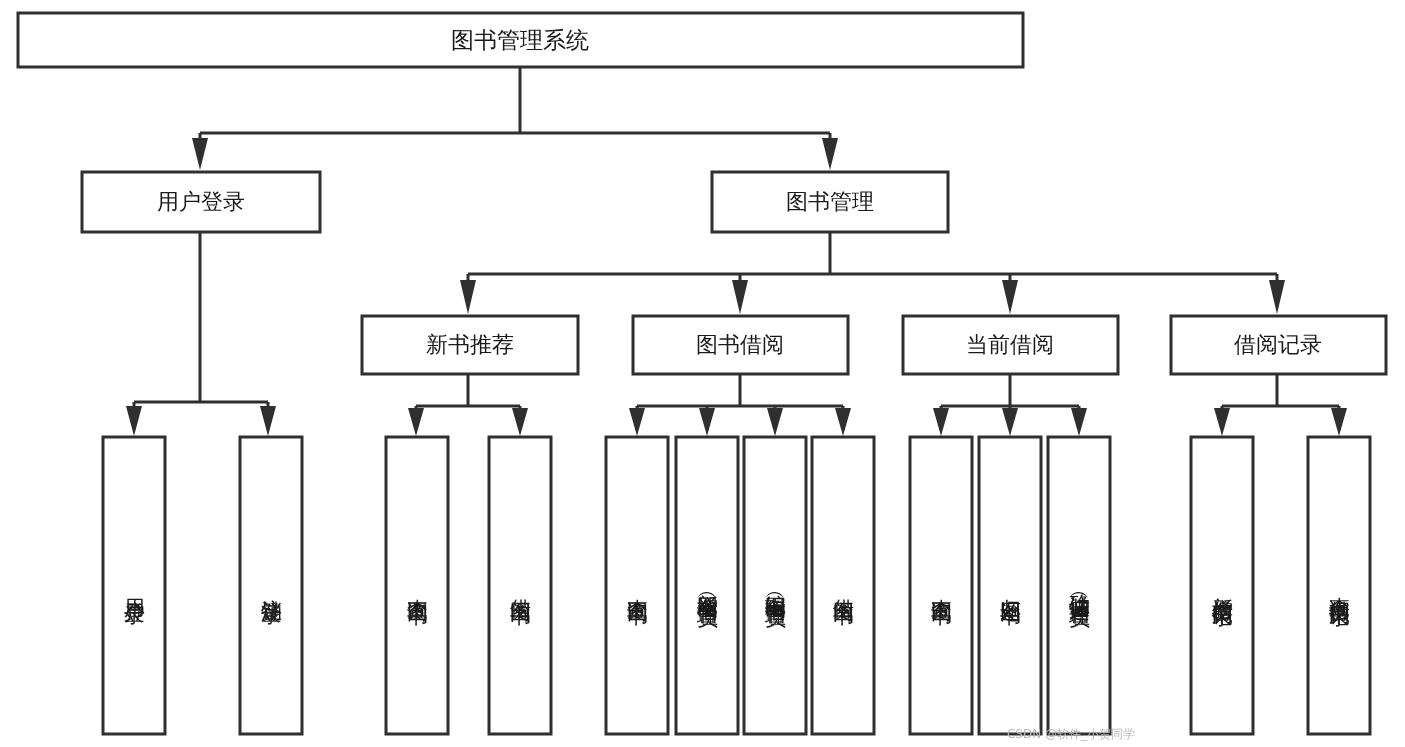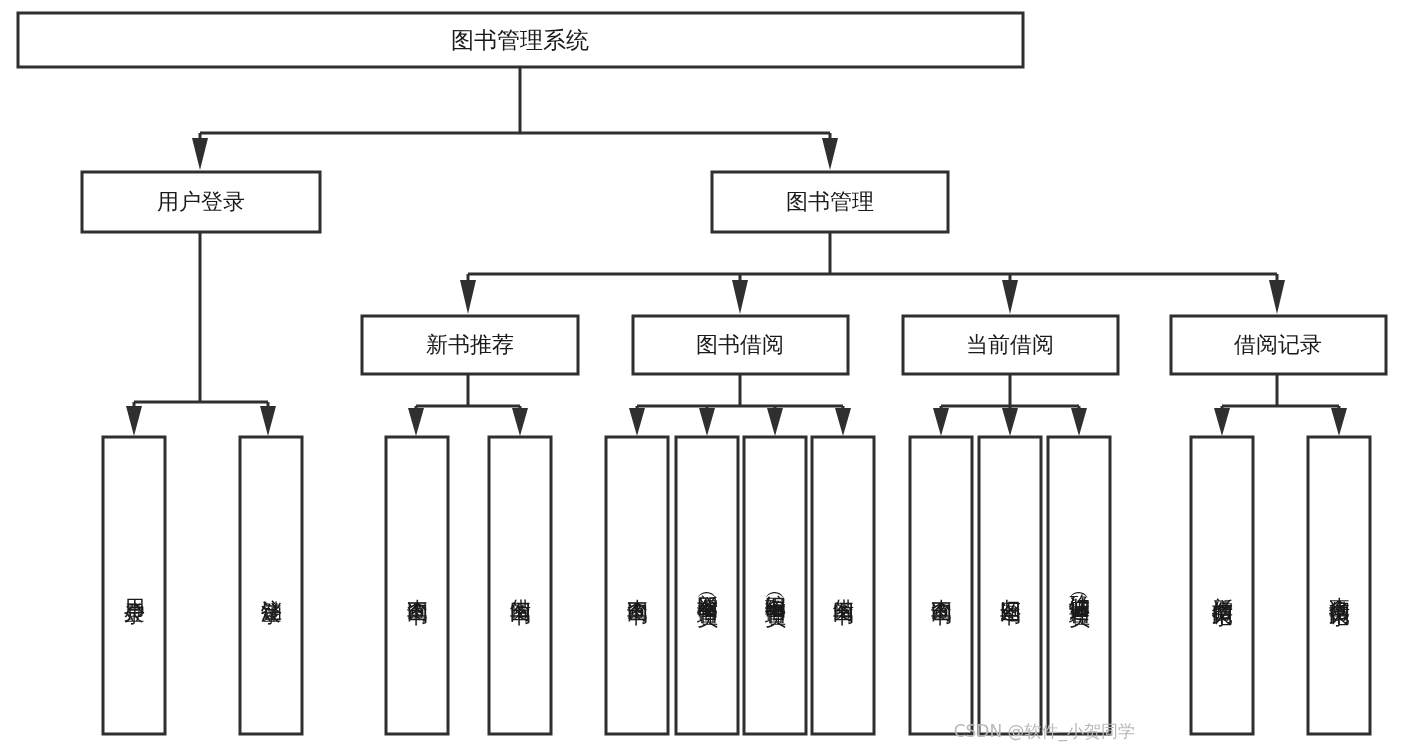--- a/index.html
+++ b/index.html
@@ -70,21 +70,21 @@
     align-items: center;
     justify-content: center;
     white-space: nowrap;
     pointer-events: none;
   }
   .watermark {
     position: absolute;
     right: 8px;
     bottom: 4px;
     font-family: "DejaVu Sans", "Liberation Sans", sans-serif;
-    font-size: 17px;
+    font-size: 12px;
     color: #b9b9b9;
     white-space: nowrap;
   }
 </style>
 </head>
 <body>
 
 <div id="diagram-root">
 
   <svg class="diagram" viewBox="0 0 1405 747" xmlns="http://www.w3.org/2000/svg">

